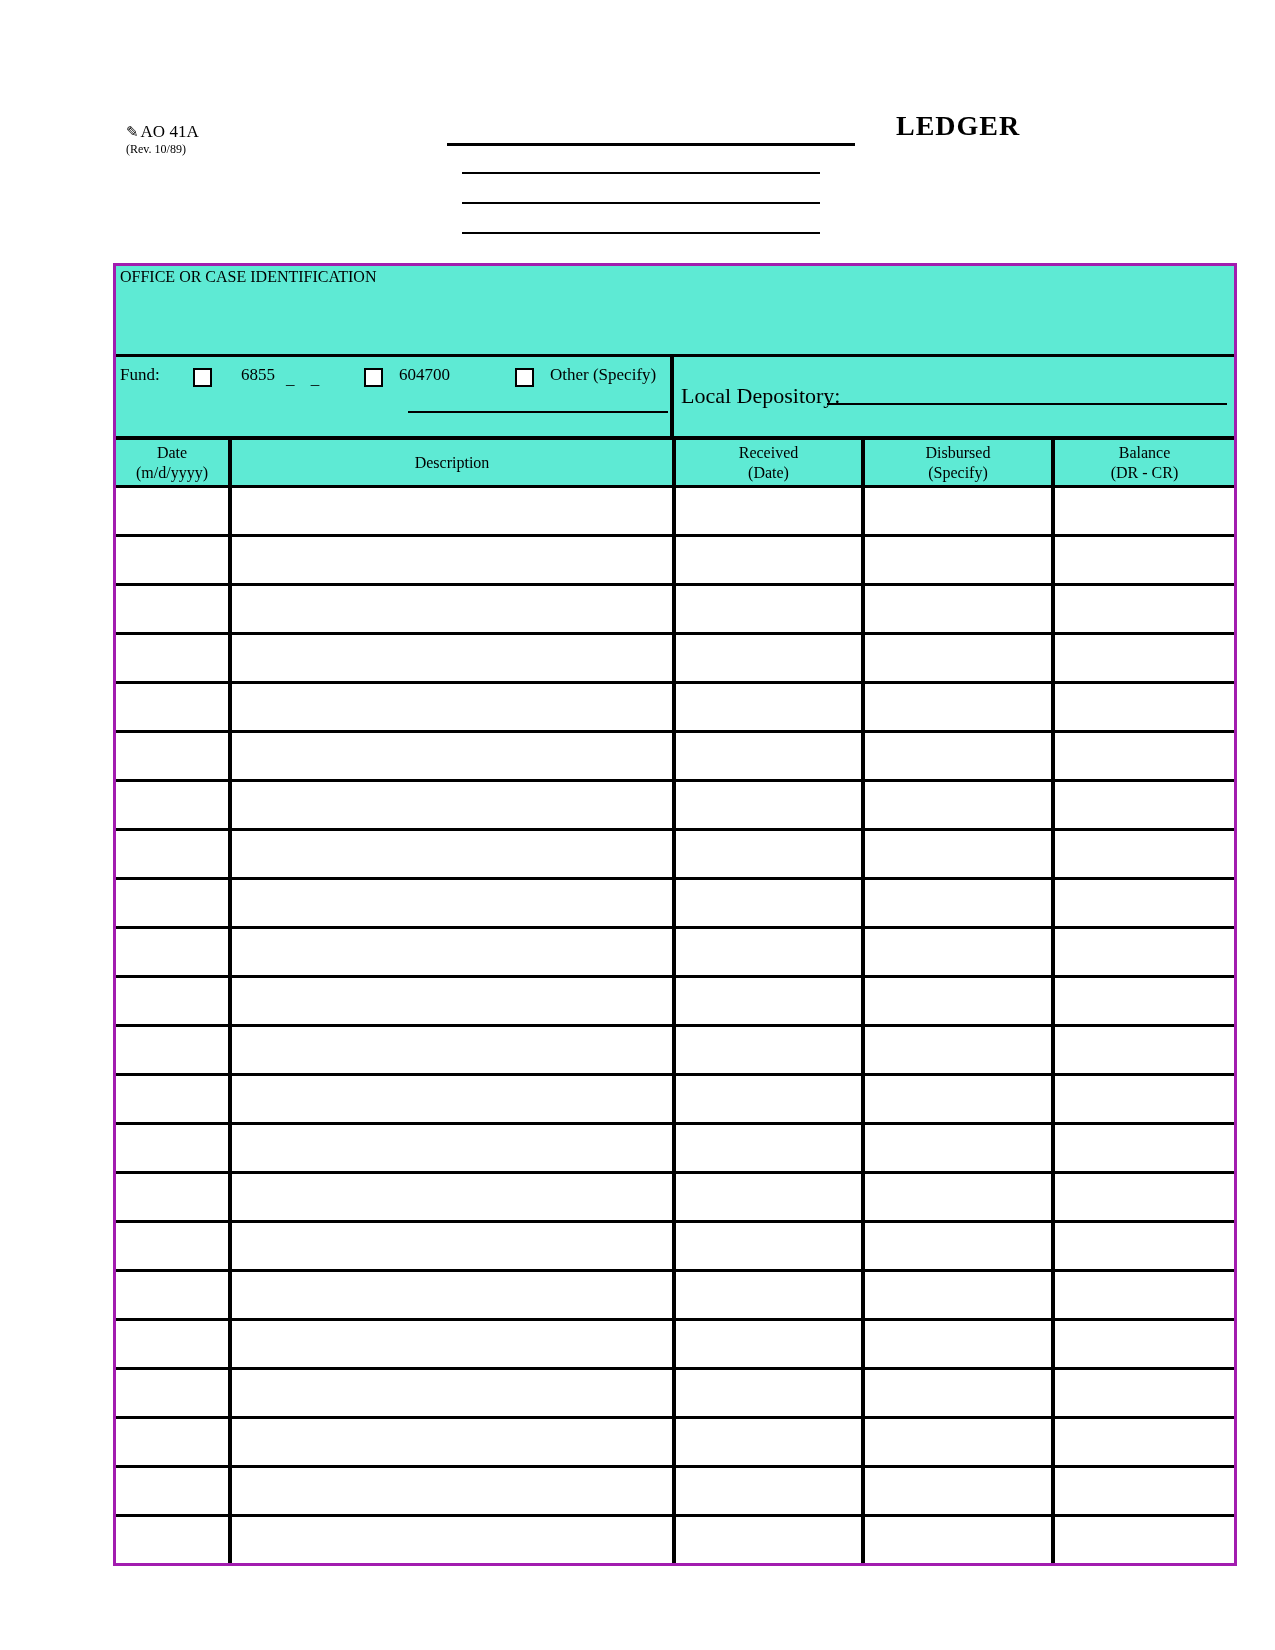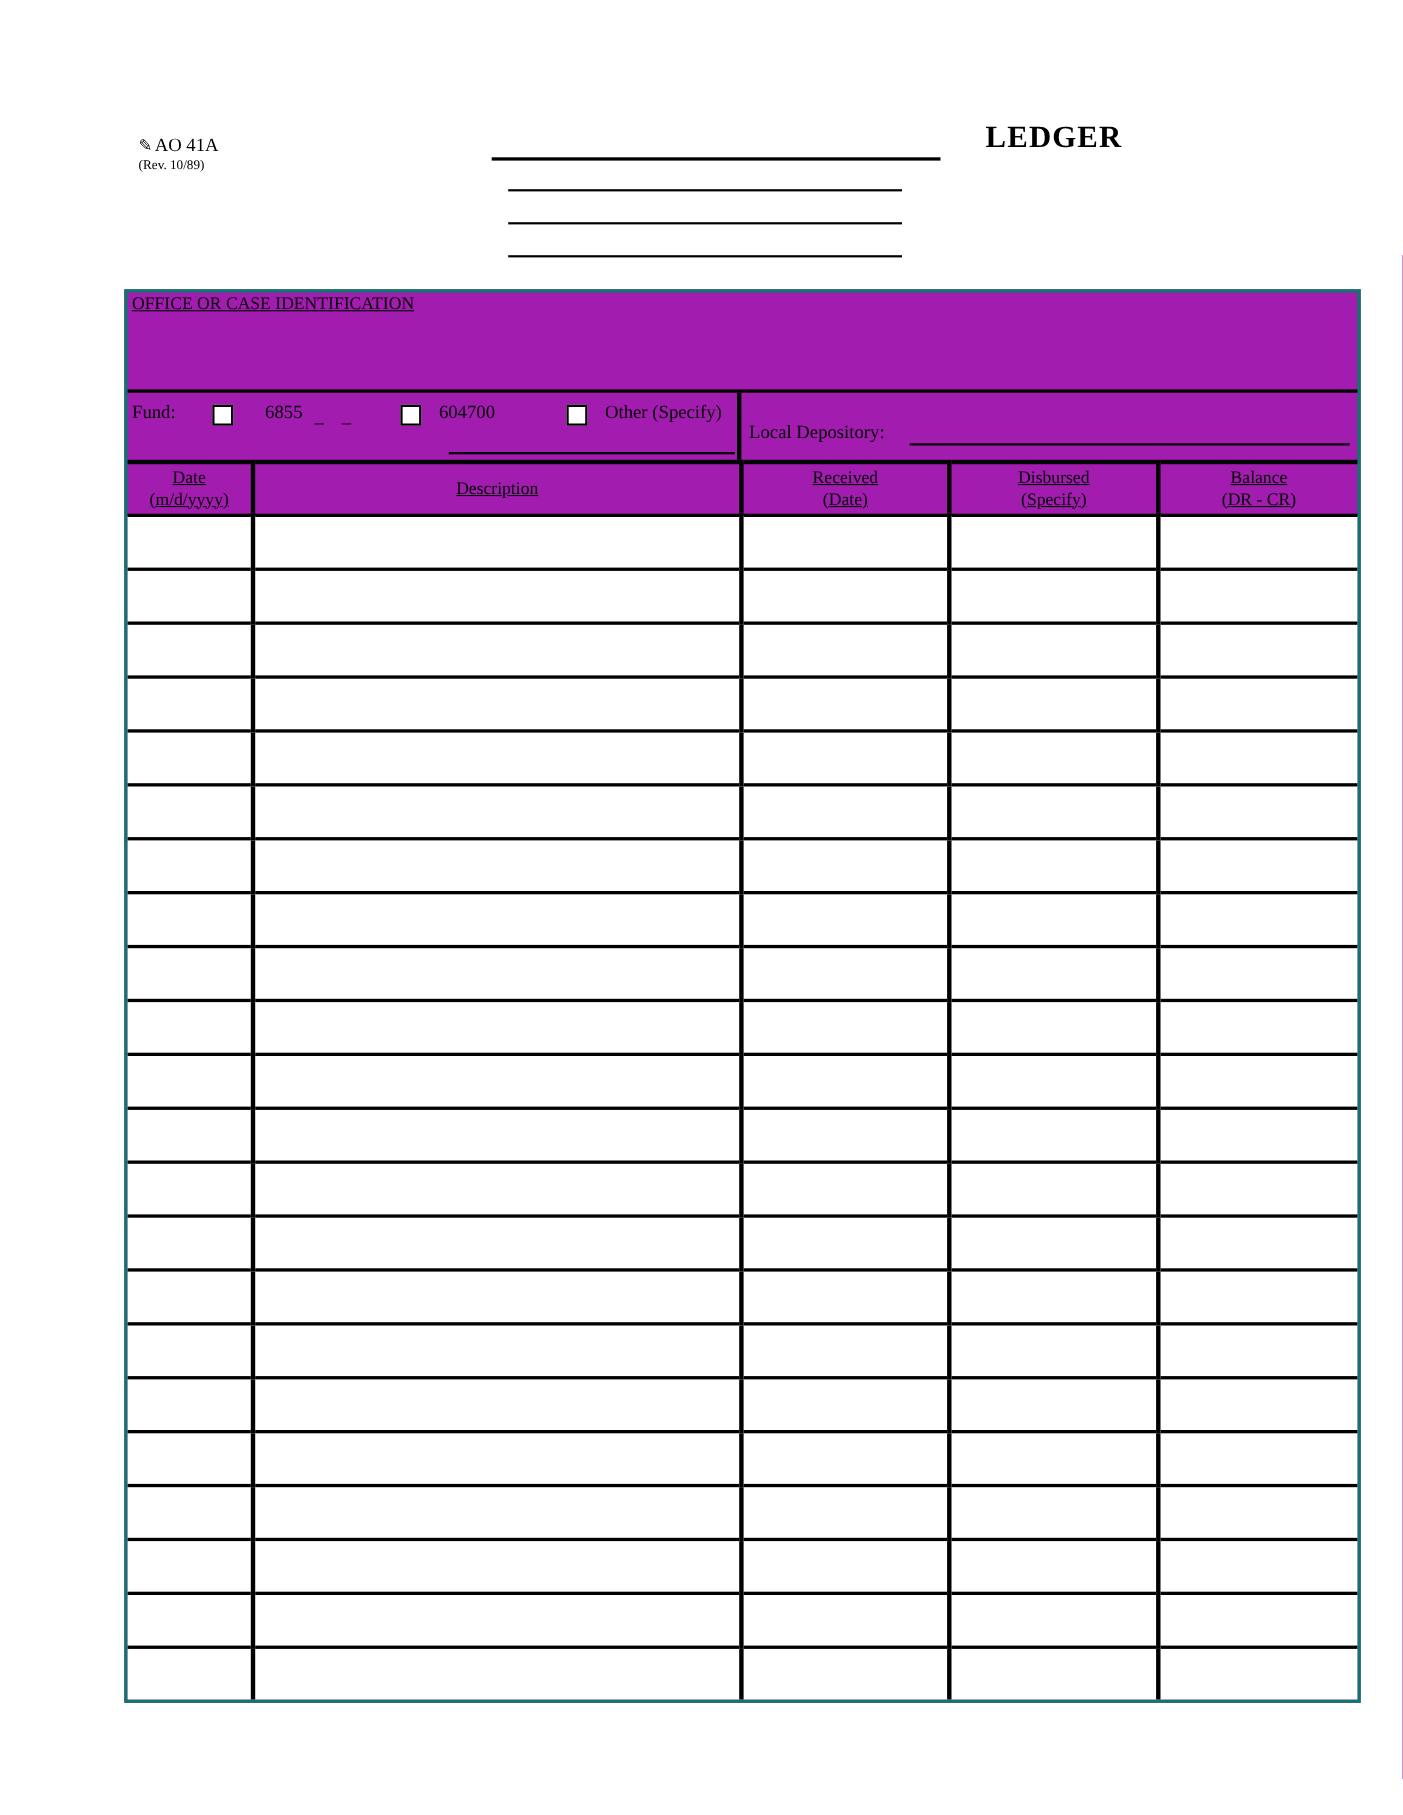--- a/index.html
+++ b/index.html
@@ -28,44 +28,43 @@
   .sub-line {
     left: 462px; width: 358px; height: 2px; background: #000;
   }
   .sub-line-1 { top: 172px; }
   .sub-line-2 { top: 202px; }
   .sub-line-3 { top: 232px; }
 
   
   .main-box {
     left: 113px; top: 263px; width: 1124px;
-    border: 3px solid #0f766e; box-sizing: border-box;
-    background: #a21caf;
-    text-decoration: underline;
+    border: 3px solid #a21caf; box-sizing: border-box;
+    background: #5eead4;
   }
   .office-section {
     height: 84px;
     border-bottom: 3px solid #000;
     font-size: 16px;
     padding: 2px 4px;
     box-sizing: content-box;
   }
   .fund-section {
-    height: 61px;
+    height: 79px;
     display: flex;
   }
   .fund-cell {
     width: 554px; position: relative;
     border-right: 4px solid #000;
     font-size: 17px;
     flex: none;
   }
   .depository-cell {
     flex: 1 1 auto; position: relative;
-    font-size: 17px;
+    font-size: 22px;
   }
   .checkbox {
     width: 15px; height: 15px;
     border: 2px solid #000; background: #fff;
     display: inline-block;
   }
   .fund-label { left: 4px; top: 8px; }
   .cb-1 { left: 77px; top: 11px; }
   .opt1-label { left: 125px; top: 8px; }
   .opt1-suffix { left: 170px; top: 12px; letter-spacing: 6px; }

